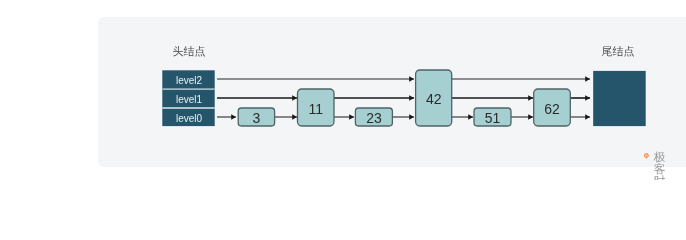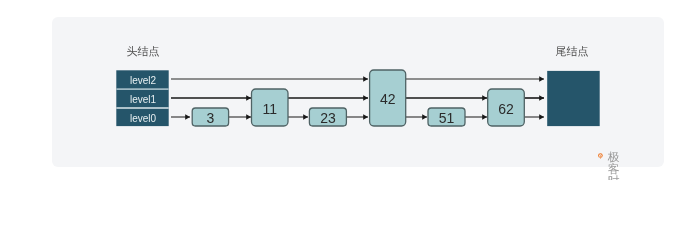--- a/index.html
+++ b/index.html
@@ -1,18 +1,18 @@
 <!DOCTYPE html>
 <html><head>
 <meta charset="utf-8">
 <title>skip list diagram</title>
 <style>
   html,body{margin:0;padding:0;background:#ffffff;width:686px;height:180px;overflow:hidden;}
   body{font-family:"Liberation Sans",sans-serif;}
-  #stage{position:relative;width:602px;height:180px;}
+  #stage{position:relative;width:602px;height:180px;margin-left:46px;}
   #panel{position:absolute;left:52px;top:17px;width:612px;height:150px;background:#f4f5f7;border-radius:6px;}
   svg#diagram{position:absolute;left:0;top:0;width:686px;height:180px;}
   .axis-label{font-size:11px;fill:#4d4d4d;}
   .level-label{font-size:10px;fill:#e8f0f2;}
   .node-value{font-size:14px;fill:#2b2b2b;}
   #wm{position:absolute;left:598px;top:149px;display:flex;align-items:flex-start;}
   #wmlogo{display:block;}
   #wmtext{font-size:11.8px;line-height:11.8px;color:#9a9a9a;margin-left:5px;margin-top:3.2px;letter-spacing:0.1px;
           font-family:"Liberation Sans",sans-serif;}
 </style>

